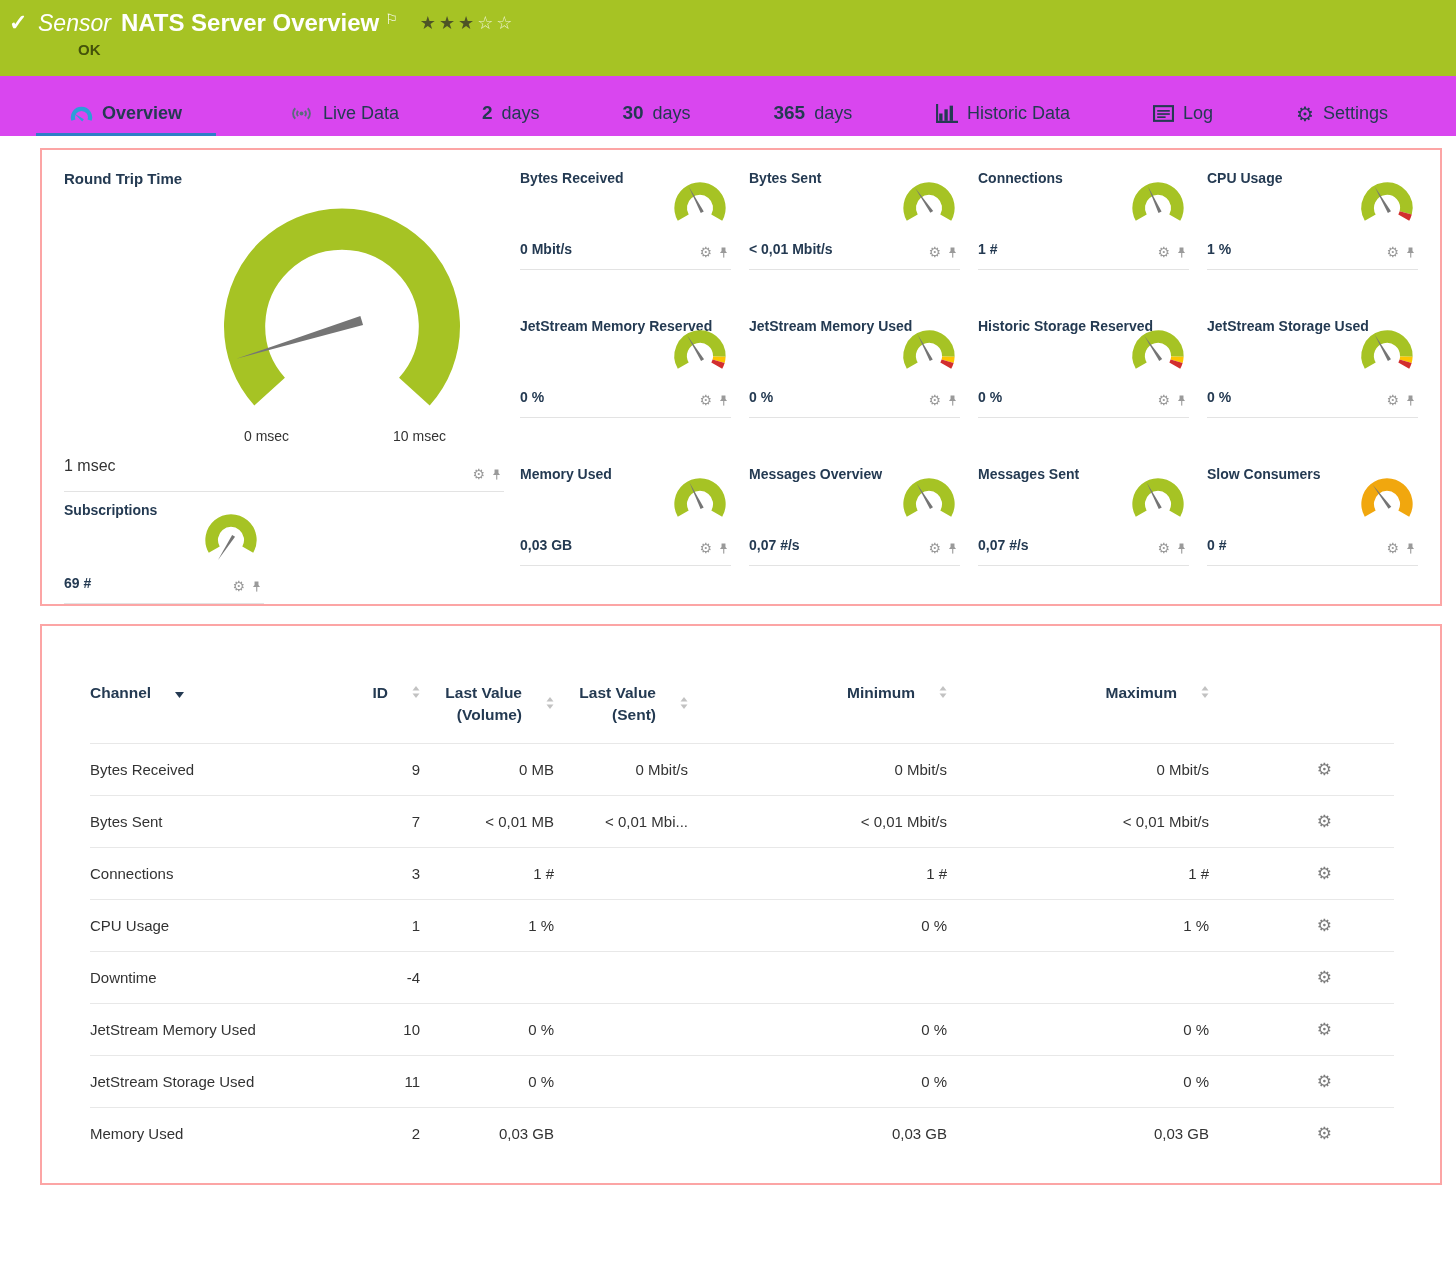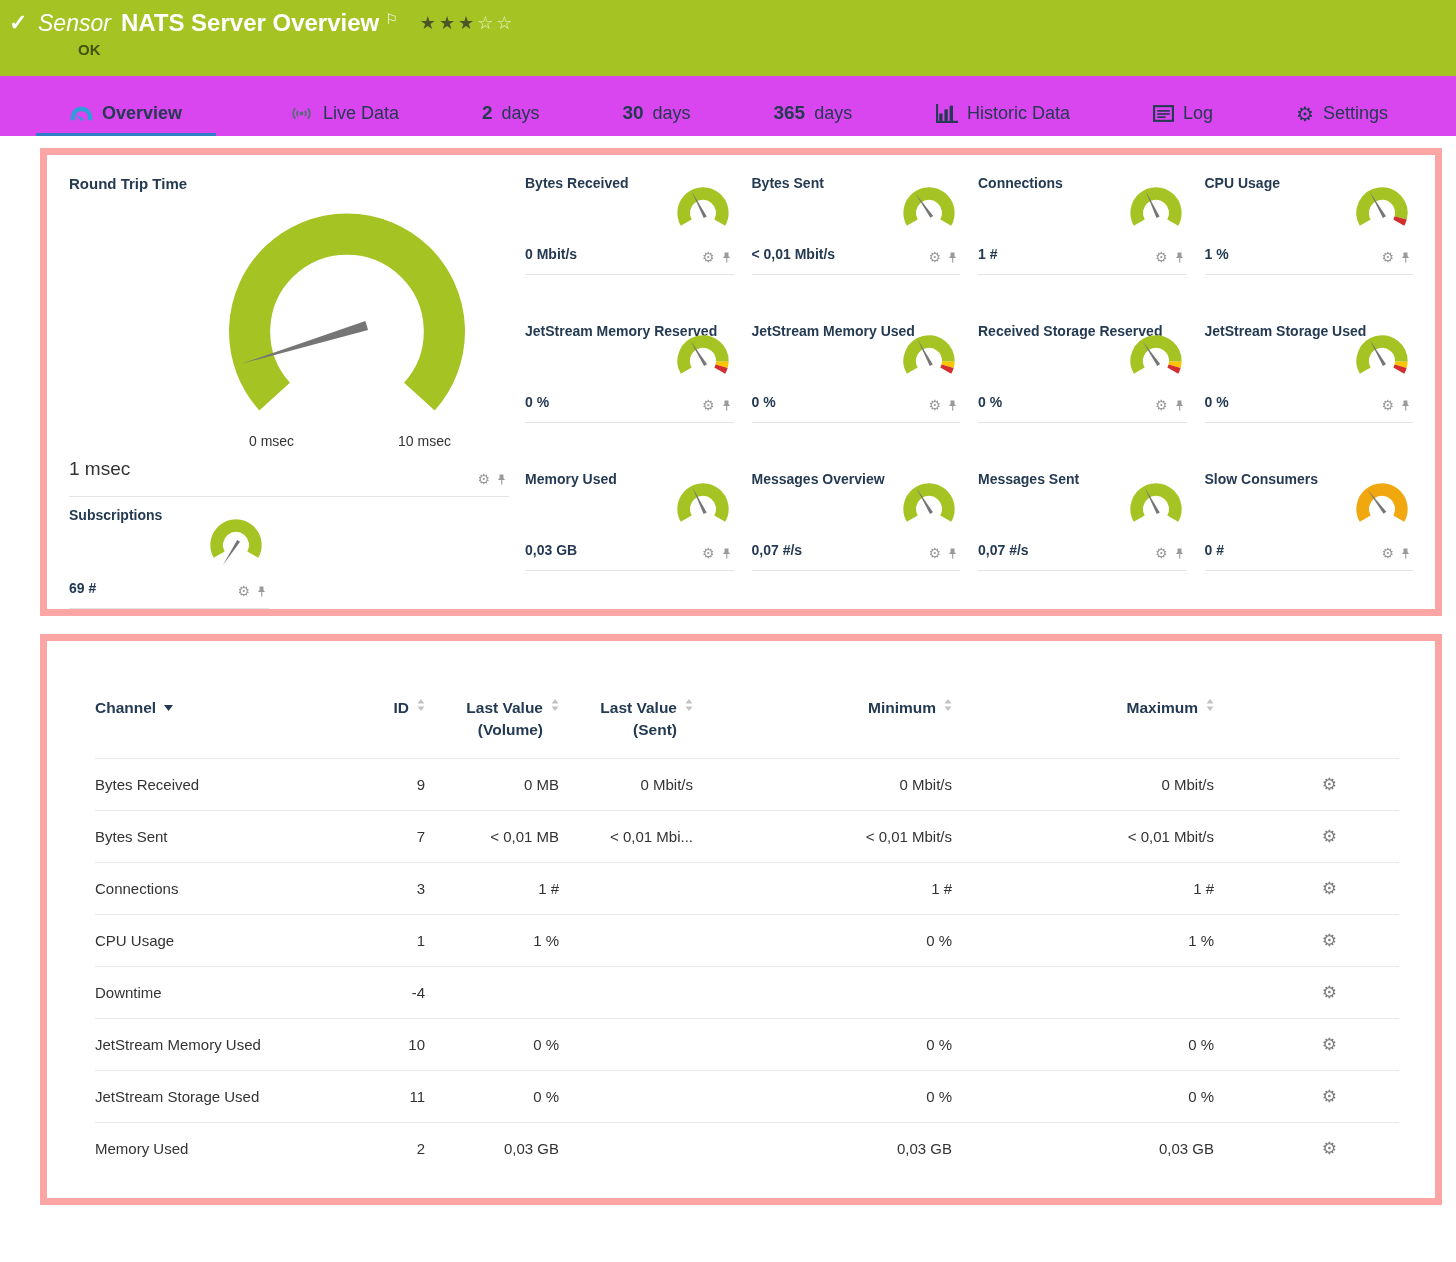--- a/index.html
+++ b/index.html
@@ -23,53 +23,53 @@
     padding: 26px 58px 0 36px; background: #d946ef; }
   .tab { display: flex; align-items: center; gap: 9px; padding: 0 10px 12px;
     color: #243a52; font-size: 18px; cursor: pointer; white-space: nowrap; }
   .tab.active { padding: 0 34px 9px; border-bottom: 3px solid #2f7ec7; }
   .tab.active .tab-label { font-weight: bold; }
   .tab-num { font-weight: bold; font-size: 19px; }
   .tab-icon { display: inline-flex; align-items: center; }
   .tab-icon .gear-glyph { font-size: 20px; line-height: 1; }
 
   
-  .panel { margin: 12px 14px 0 40px; border: 7px solid #fca5a5; background: #fff; }
+  .panel { margin: 12px 14px 0 40px; border: 2px solid #fca5a5; background: #fff; }
   .gauges-panel { display: flex; padding: 10px 22px 0; }
   .left-col { width: 440px; }
 
   .rtt-tile { position: relative; height: 332px; border-bottom: 1px solid #e3e3e3; }
   .tile-title { padding-top: 10px; font-size: 14px; font-weight: bold; color: #243a52; }
   .rtt-title { font-size: 15px; }
   .rtt-gauge { position: absolute; top: 26px; left: 128px; width: 300px; }
   .rtt-scale { position: absolute; top: 268px; left: 128px; width: 300px;
     display: flex; justify-content: space-between; padding: 0 46px 0 52px;
     font-size: 14px; color: #333; }
-  .rtt-value { position: absolute; bottom: 16px; left: 0; font-size: 19px; color: #333; }
+  .rtt-value { position: absolute; bottom: 16px; left: 0; font-size: 16px; color: #333; }
   .tile-icons { position: absolute; bottom: 10px; right: 2px; display: flex; gap: 6px; align-items: center; }
   .mini-gear { font-size: 14px; color: #9a9a9a; line-height: 1; cursor: pointer; }
   .mini-pin { display: inline-flex; cursor: pointer; }
 
   .subs-tile { position: relative; width: 200px; height: 112px; border-bottom: 1px solid #e3e3e3; }
   .subs-tile .tile-gauge { position: absolute; top: 16px; right: 2px; }
   .subs-tile .tile-value { position: absolute; bottom: 12px; left: 0; }
 
   .gauge-grid { flex: 1; margin-left: 16px; display: grid;
     grid-template-columns: repeat(4, 1fr); column-gap: 18px; }
   .tile { position: relative; height: 110px; border-bottom: 1px solid #e3e3e3; cursor: pointer; }
   .tile .tile-gauge { position: absolute; top: 16px; right: 0; }
   .tile-value { position: absolute; bottom: 12px; left: 0;
     font-size: 14px; font-weight: bold; color: #243a52; }
 
   
   .table-panel { margin-top: 18px; padding: 56px 48px 24px; }
   .channel-table { width: 100%; border-collapse: collapse; table-layout: fixed; }
   .channel-table th { font-size: 15.5px; font-weight: bold; color: #243a52;
     text-align: left; vertical-align: top; padding: 0 0 16px; cursor: pointer; }
-  .th-inner { display: flex; gap: 8px; }
+  .th-inner { display: flex; align-items: center; gap: 24px; }
   th.right .th-inner { justify-content: flex-end; }
   th.right .th-label { text-align: right; }
   .th-label { line-height: 1.45; }
   .channel-table td { font-size: 15px; color: #333; padding: 15px 0;
     border-top: 1px solid #e8e8e8; overflow: hidden; white-space: nowrap; }
   td.right { text-align: right; }
   .col-channel { width: 240px; }
   .col-id { width: 90px; }
   .col-volume { width: 134px; }
   .col-speed { width: 134px; }
@@ -307,21 +307,21 @@
           <span class="mini-gear" data-name="gauge-gear-icon">⚙</span>
           <span class="mini-pin" data-name="gauge-pin-icon">
             <svg width="11" height="13" viewBox="0 0 14 16">
               <path d="M4.5 1.5 h5 v4.5 l2 2.5 h-9 l2 -2.5 z" fill="#9a9a9a"></path>
               <rect x="6.6" y="8.5" width="1.4" height="6" fill="#9a9a9a"></rect>
             </svg>
           </span>
         </div>
       </div>
       <div class="tile" data-name="gauge-tile">
-        <div class="tile-title" data-name="gauge-title">Received Storage Reserved</div>
+        <div class="tile-title" data-name="gauge-title">Historic Storage Reserved</div>
         <div class="tile-gauge" data-name="gauge-dial"><svg viewBox="0 0 64 62" width="62" height="60">
             <path d="M 14.68 43.00 A 20 20 0 1 1 51.99 33.70" stroke="#a6c324" stroke-width="13" fill="none"></path>
             <path d="M 51.99 33.70 A 20 20 0 0 1 51.23 38.51" stroke="#fdc500" stroke-width="13" fill="none"></path>
             <path d="M 51.23 38.51 A 20 20 0 0 1 49.32 43.00" stroke="#d22e2e" stroke-width="13" fill="none"></path>
             <polygon points="18.0,12.3 36.3,36.1 33.3,38.2" fill="#757575"></polygon>
           </svg></div>
         <div class="tile-value" data-name="gauge-value">0 %</div>
         <div class="tile-icons" data-name="gauge-icons">
           <span class="mini-gear" data-name="gauge-gear-icon">⚙</span>
           <span class="mini-pin" data-name="gauge-pin-icon">

